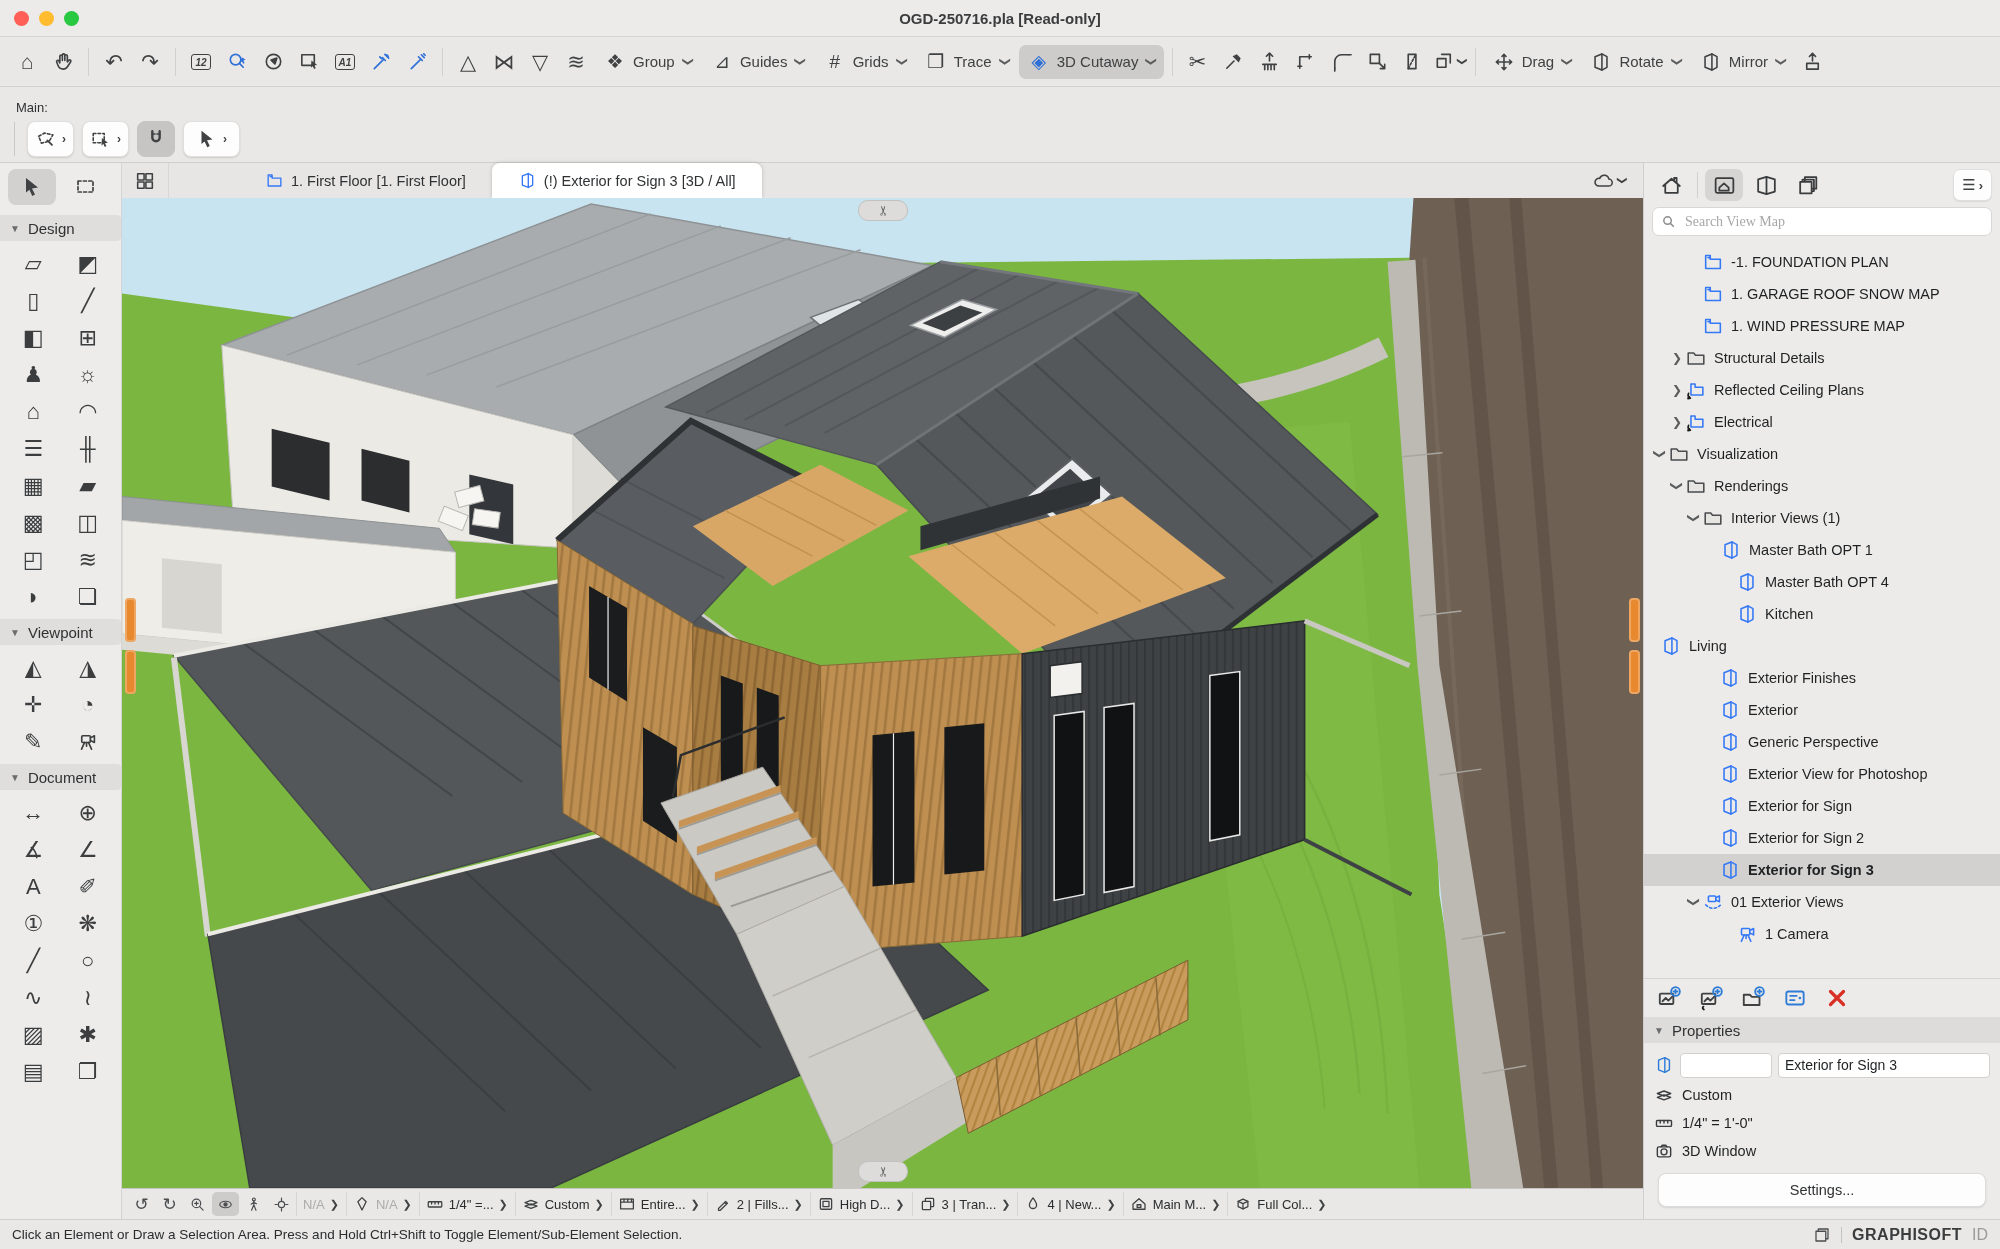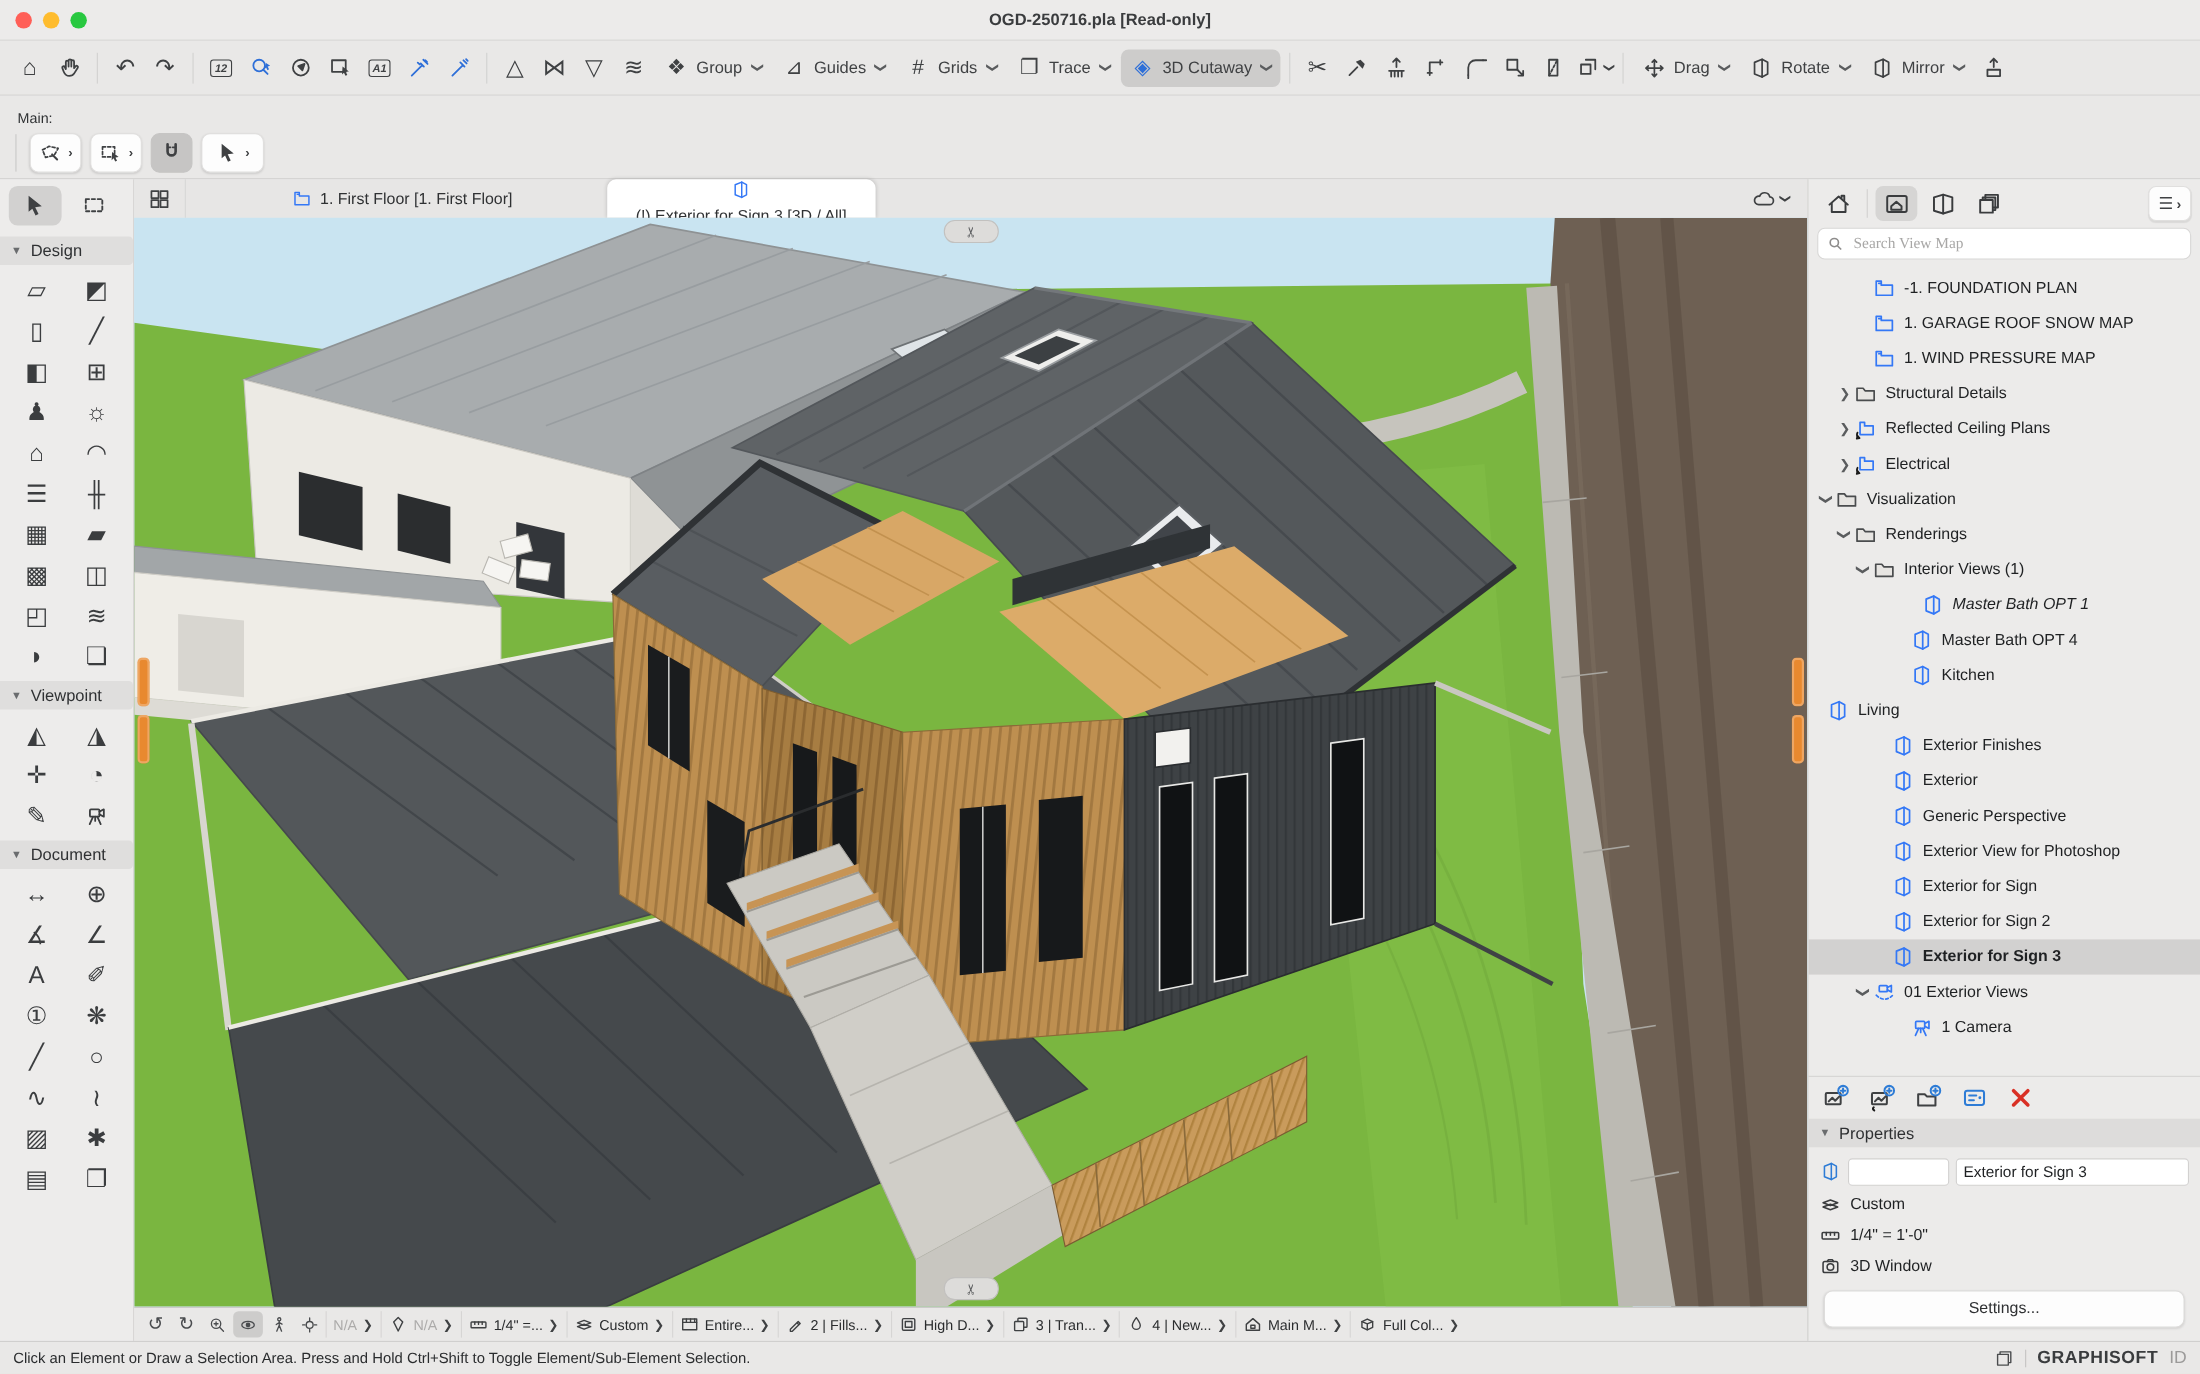--- a/index.html
+++ b/index.html
@@ -50,21 +50,21 @@
   
   .center{flex:1;display:flex;flex-direction:column;min-width:0;}
   .tabbar{height:35px;background:#E7E6E5;display:flex;align-items:stretch;flex:0 0 auto;position:relative;}
   .gridbtn{width:46px;display:flex;align-items:center;justify-content:center;color:#3F4143;border-right:1px solid #D8D7D6;}
   .gridbtn svg{width:22px;height:22px;}
   .tab{display:flex;align-items:center;gap:7px;padding:0 26px;font-size:14.5px;color:#2F3133;}
   .tab .tic{width:19px;height:19px;color:#3478F6;}
   .tab .tic svg{width:19px;height:19px;}
   .tab.active{background:#FFFFFF;border-radius:8px 8px 0 0;box-shadow:0 0 4px rgba(0,0,0,.18);}
   .tab.first{margin-left:70px;}
-  .tab.active{margin-left:60px;flex-direction:column;}
+  .tab.active{}
   .cloudbtn{position:absolute;right:10px;top:4px;height:27px;display:flex;align-items:center;gap:4px;padding:0 7px;border-radius:6px;color:#3F4143;}
   .cloudbtn svg{width:22px;height:22px;}
   .cloudbtn .chev{font-size:10px;transform:rotate(90deg);}
   .viewport{flex:1;position:relative;background:#C9E4F1;min-height:0;overflow:hidden;}
   .viewport > svg.scene{position:absolute;inset:0;width:100%;height:100%;}
   .cut-pill{position:absolute;width:48px;height:19px;border-radius:10px;background:#DDDCDA;border:1px solid #C2C1BF;display:flex;align-items:center;justify-content:center;color:#5B5D5F;font-size:13px;}
   .cut-pill span{display:inline-block;transform:rotate(-90deg);}
   .o-handle{position:absolute;width:11px;height:44px;border-radius:4px;background:#E8892F;box-shadow:inset 0 0 0 2px rgba(255,255,255,.25);}
   
   .statusbar{height:30px;background:#E9E8E7;border-top:1px solid #C8C7C6;display:flex;align-items:center;padding:0 6px;gap:1px;flex:0 0 auto;overflow:hidden;}
@@ -1133,21 +1133,21 @@
               </svg></span>
             <span>Renderings</span>
           </div>
           <div class="trow" style="padding-left: 42px;">
             <span class="exp open">❯</span>
             <span class="nic gray"><svg viewBox="0 0 24 24" fill="none" stroke="currentColor" stroke-width="1.7" stroke-linecap="round" stroke-linejoin="round">
                 <path d="M3.5 6.5 h6 l2 2.5 h9 v9.5 H3.5 z" fill="#E7E5E2" stroke="#4A4C4E"></path>
               </svg></span>
             <span>Interior Views (1)</span>
           </div>
-          <div class="trow" style="padding-left: 86px; font-style: italic;">
+          <div class="trow" style="padding-left: 60px;">
             <span class="exp"></span>
             <span class="nic"><svg viewBox="0 0 24 24" fill="none" stroke="currentColor" stroke-width="1.7" stroke-linecap="round" stroke-linejoin="round">
                 <path d="M5.5 6.2 l7.5-3 v17.6 l-7.5-3 z"></path>
                 <path d="M13 3.2 l5.5 3 v11.6 L13 20.8"></path>
               </svg></span>
             <span>Master Bath OPT 1</span>
           </div>
           <div class="trow" style="padding-left: 76px;">
             <span class="exp"></span>
             <span class="nic"><svg viewBox="0 0 24 24" fill="none" stroke="currentColor" stroke-width="1.7" stroke-linecap="round" stroke-linejoin="round">

